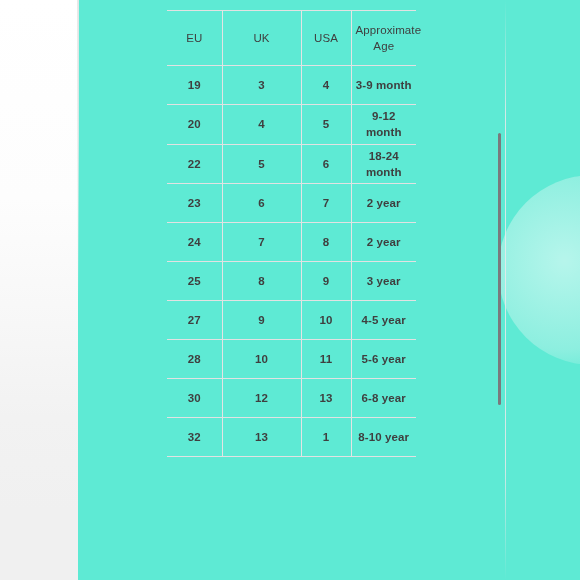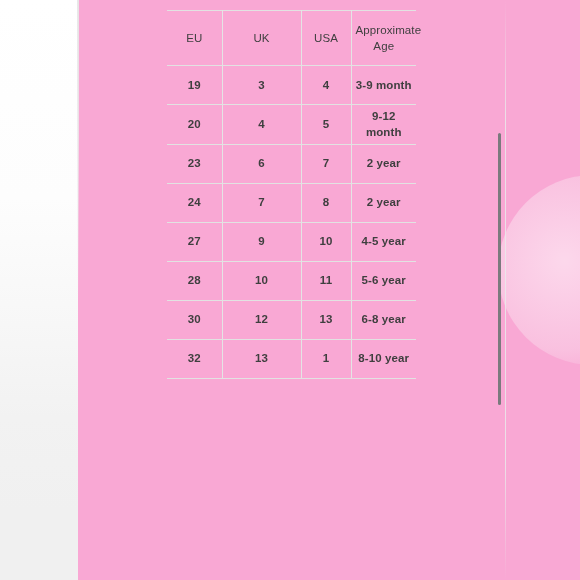--- a/index.html
+++ b/index.html
@@ -12,21 +12,21 @@
   body {
     font-family: "Liberation Sans", sans-serif;
     background: #f0f0f0;
     position: relative;
   }
 
   
   #page-root {
     position: absolute;
     inset: 0;
-    background: #f9a8d4;
+    background: #5eead4;
     overflow: hidden;
   }
   .bg-left-panel {
     position: absolute;
     left: 0;
     top: 0;
     width: 78px;
     height: 580px;
     background: linear-gradient(to bottom,
                 #ffffff 0%,
@@ -149,33 +149,45 @@
             <td>3</td>
             <td>4</td>
             <td>3-9 month</td>
           </tr>
           <tr>
             <td>20</td>
             <td>4</td>
             <td>5</td>
             <td>9-12 month</td>
           </tr>
+          <tr class="tall">
+            <td>22</td>
+            <td>5</td>
+            <td>6</td>
+            <td>18-24 month</td>
+          </tr>
           <tr>
             <td>23</td>
             <td>6</td>
             <td>7</td>
             <td>2 year</td>
           </tr>
           <tr>
             <td>24</td>
             <td>7</td>
             <td>8</td>
             <td>2 year</td>
           </tr>
           <tr>
+            <td>25</td>
+            <td>8</td>
+            <td>9</td>
+            <td>3 year</td>
+          </tr>
+          <tr>
             <td>27</td>
             <td>9</td>
             <td>10</td>
             <td>4-5 year</td>
           </tr>
           <tr>
             <td>28</td>
             <td>10</td>
             <td>11</td>
             <td>5-6 year</td>

